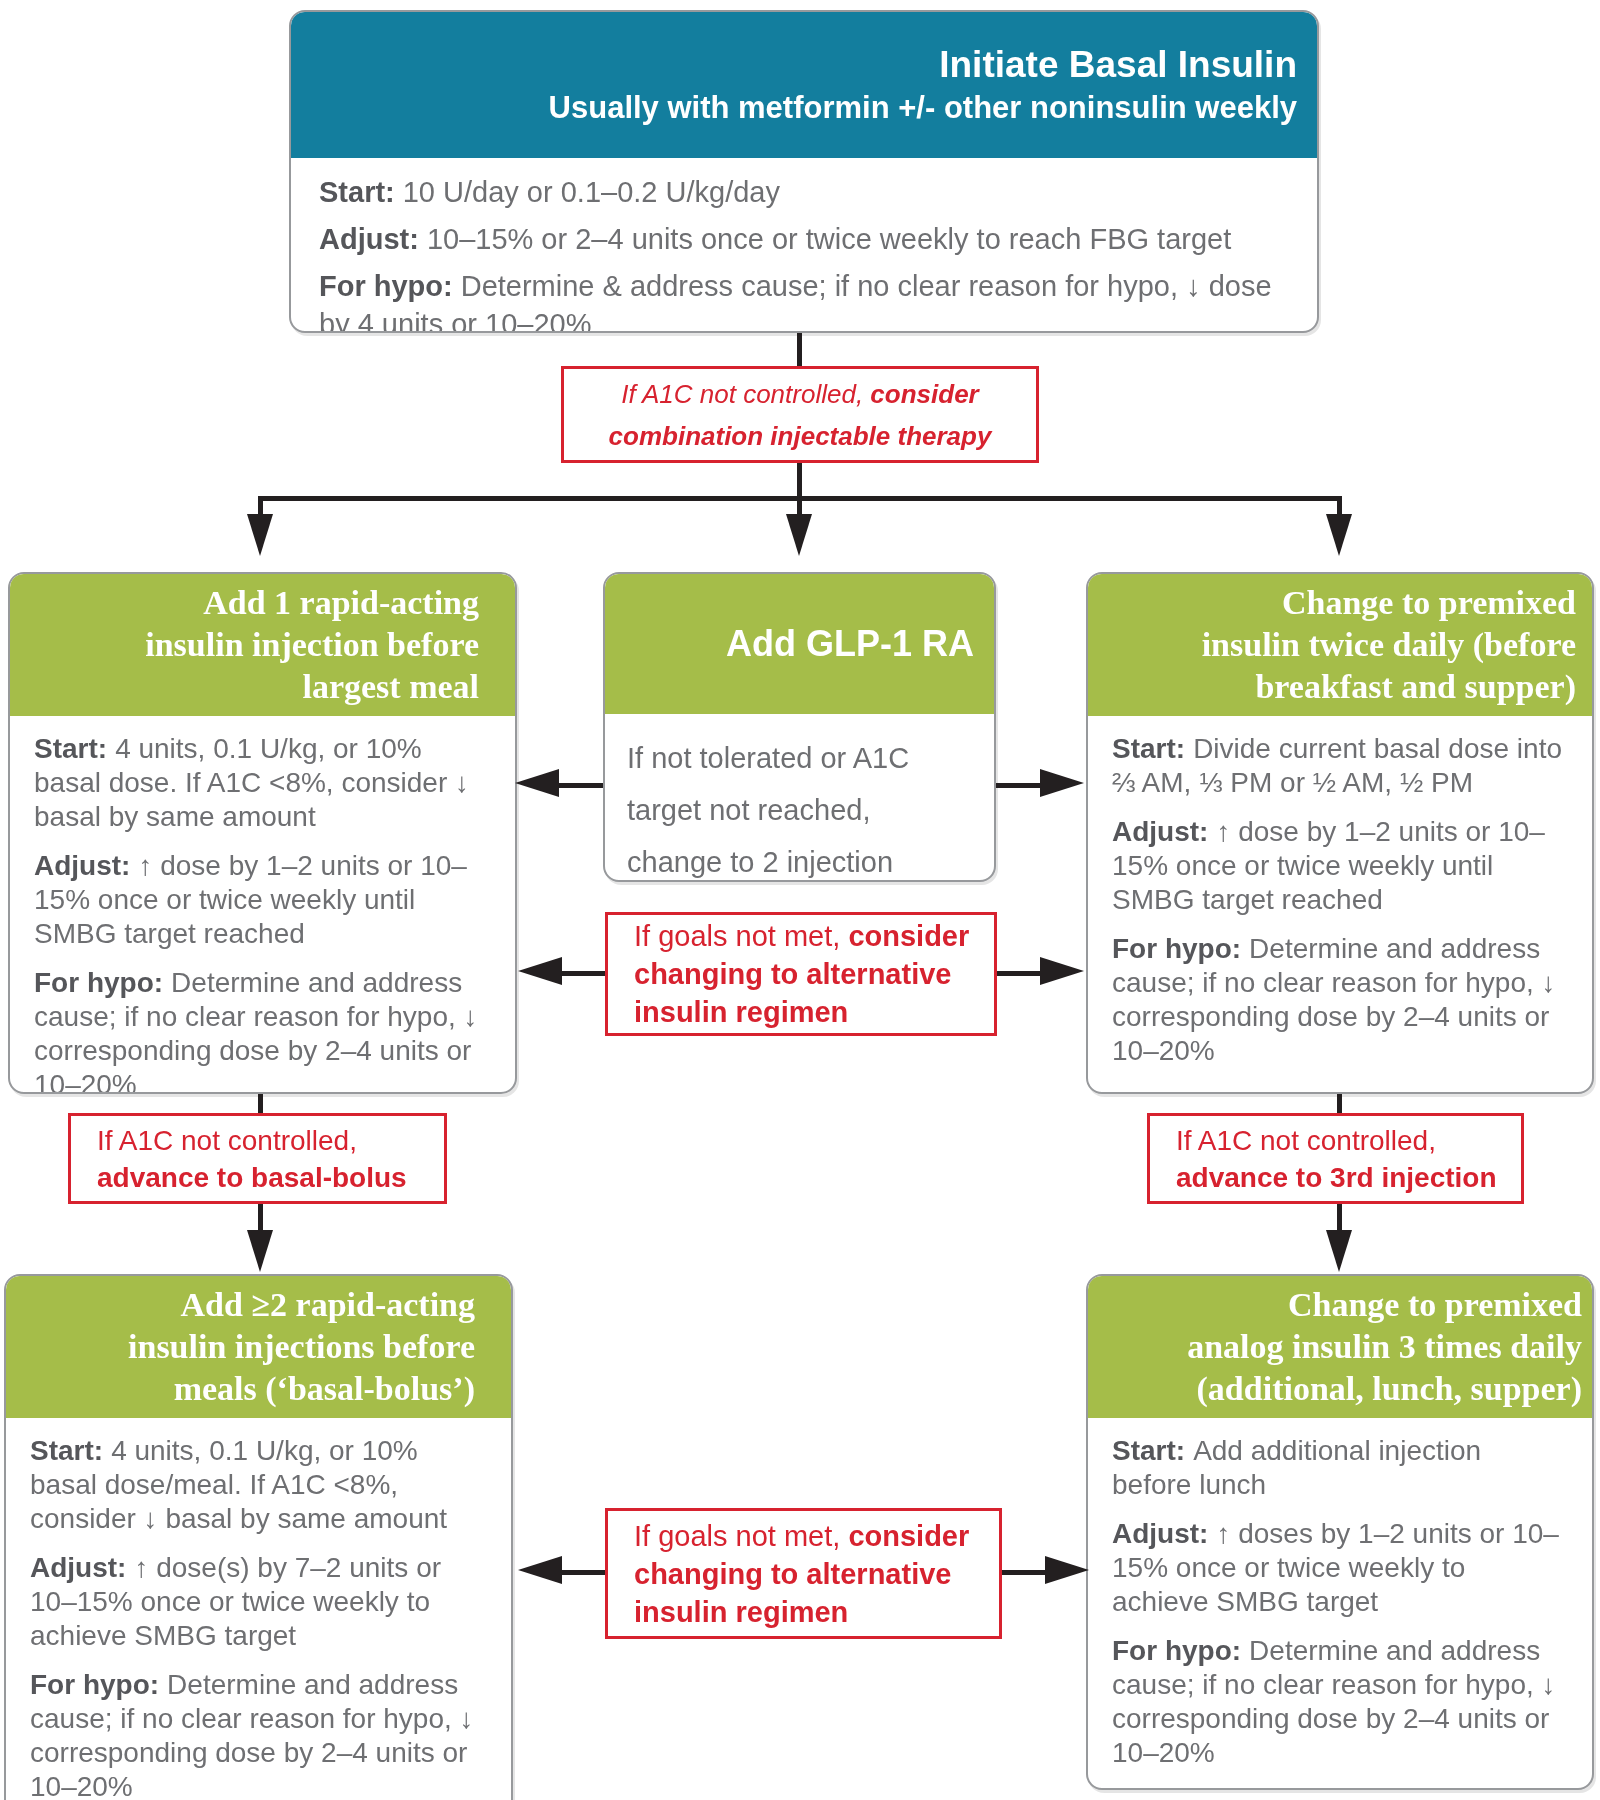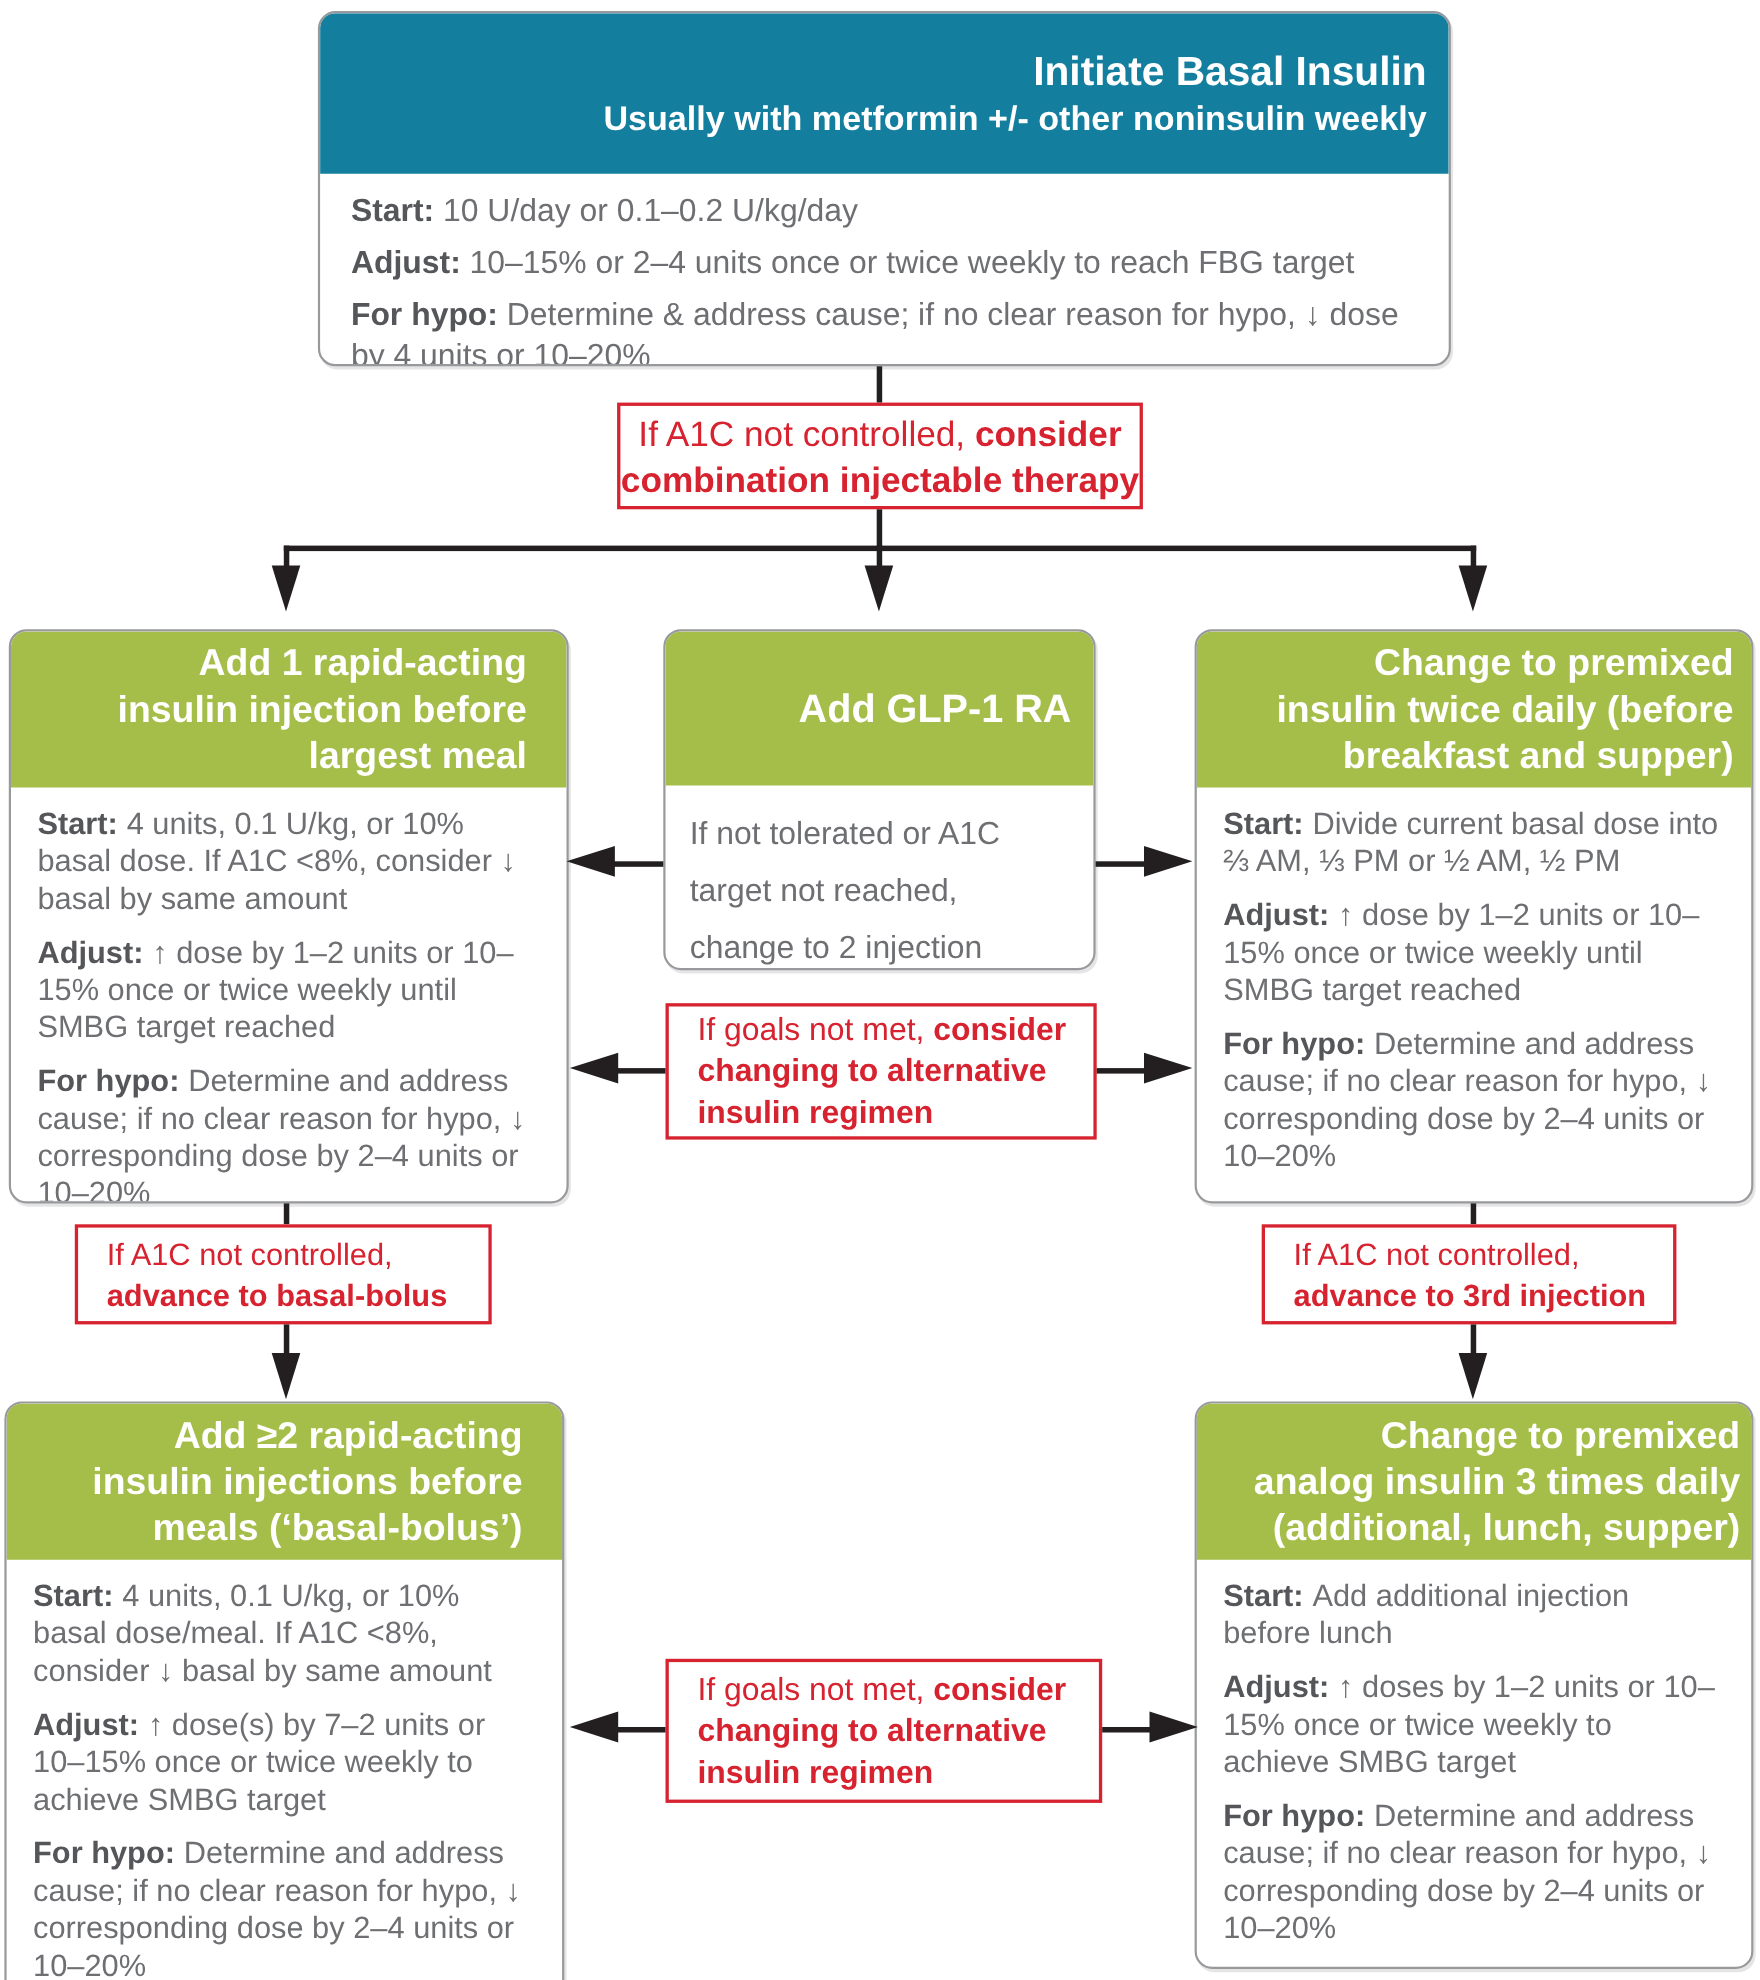--- a/index.html
+++ b/index.html
@@ -14,37 +14,37 @@
   }
   .fhead{
     display:flex;flex-direction:column;justify-content:center;align-items:flex-end;
     color:#ffffff;font-weight:bold;text-align:center;border-radius:13px 13px 0 0;
     box-sizing:border-box;
   }
   .fhead.teal{background:#137e9e;}
   .fhead.green{background:#a5bd49;}
   .teal-title{font-size:37px;line-height:46px;}
   .teal-sub{font-size:31px;line-height:40px;}
-  .ghead-line{font-size:34px;line-height:42px;}
+  .ghead-line{font-size:34px;line-height:42px;font-family:Liberation Serif, serif;}
   .glp-title{font-size:36px;line-height:44px;}
   .fbody{padding:16px 24px 0 24px;color:#6e6f72;font-size:28px;line-height:34px;text-align:left;}
   .fbody p{margin:0 0 15px 0;}
   .lbl{font-weight:bold;color:#55565a;margin-right:8px;}
   .topbody{padding:15px 28px 0 28px;font-size:29px;line-height:38px;}
   .topbody p{margin:0 0 9px 0;}
   
   .rbox{
     position:absolute;background:#ffffff;border:3px solid #d7222f;color:#d7222f;
     box-sizing:border-box;font-size:29px;line-height:38px;
     display:flex;flex-direction:column;justify-content:center;
   }
   .rbox .b{font-weight:bold;}
   .rbox.center{text-align:center;}
   .rbox.leftpad{padding-left:26px;padding-right:10px;text-align:left;}
-  .rbox.big{font-size:32px;line-height:42px;}
+  .rbox.big{font-size:26px;line-height:42px;font-style:italic;}
   
   .vl{position:absolute;width:5px;background:#231f20;}
   .hl{position:absolute;height:5px;background:#231f20;}
   .ad{position:absolute;width:0;height:0;border-left:13px solid transparent;
       border-right:13px solid transparent;border-top:42px solid #231f20;}
   .al{position:absolute;width:0;height:0;border-top:14px solid transparent;
       border-bottom:14px solid transparent;border-right:44px solid #231f20;}
   .ar{position:absolute;width:0;height:0;border-top:14px solid transparent;
       border-bottom:14px solid transparent;border-left:44px solid #231f20;}
   .cline{display:block;}

